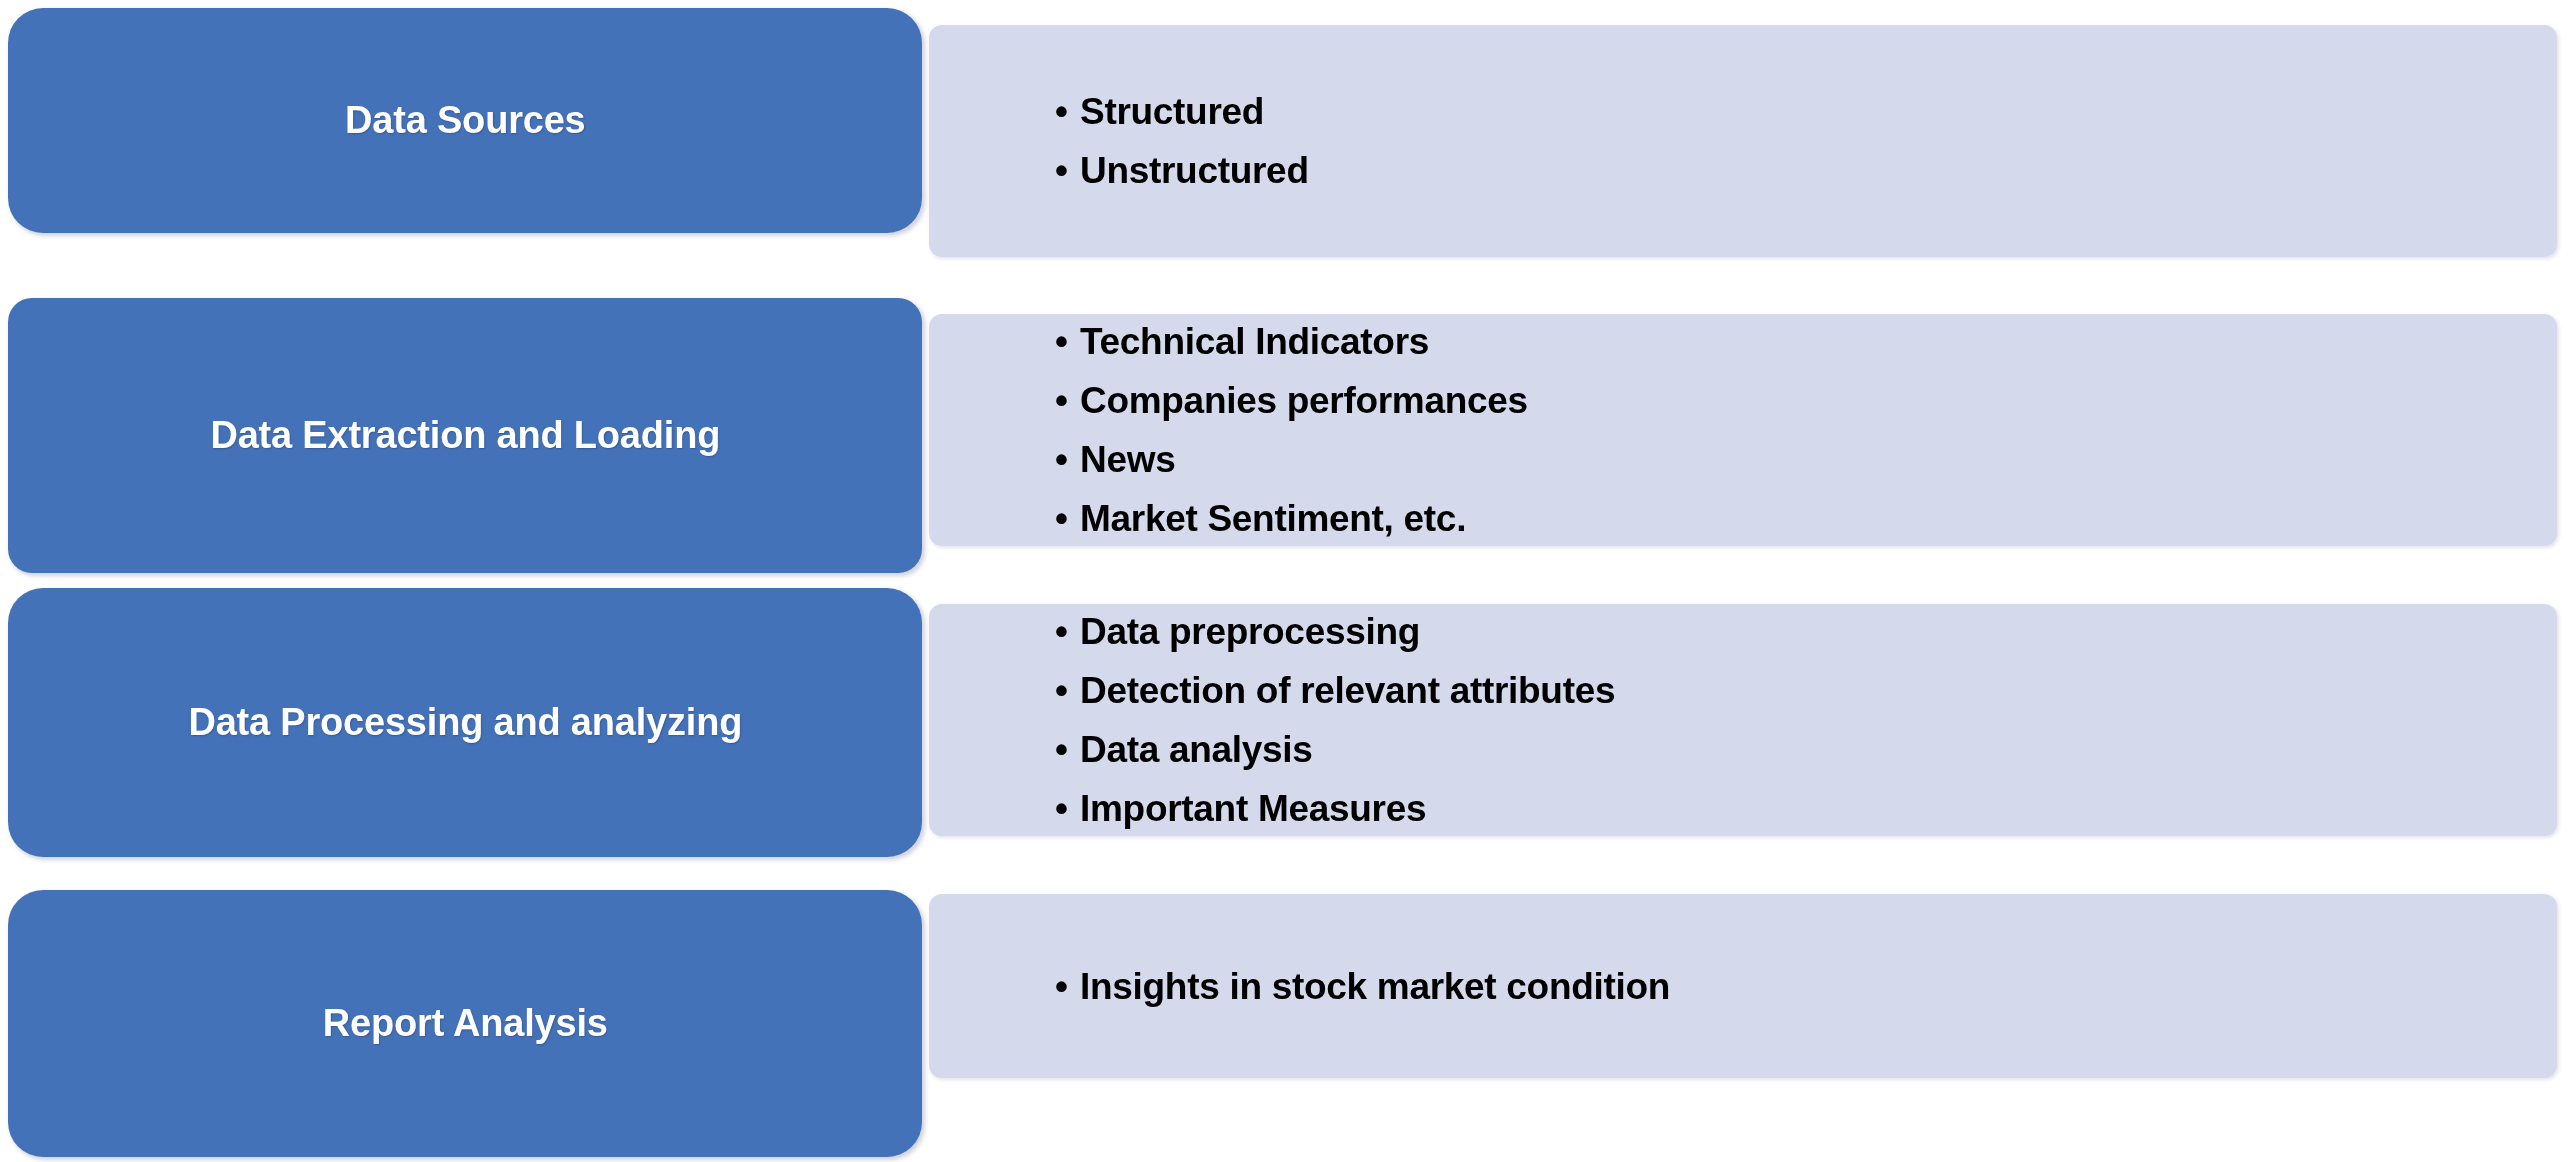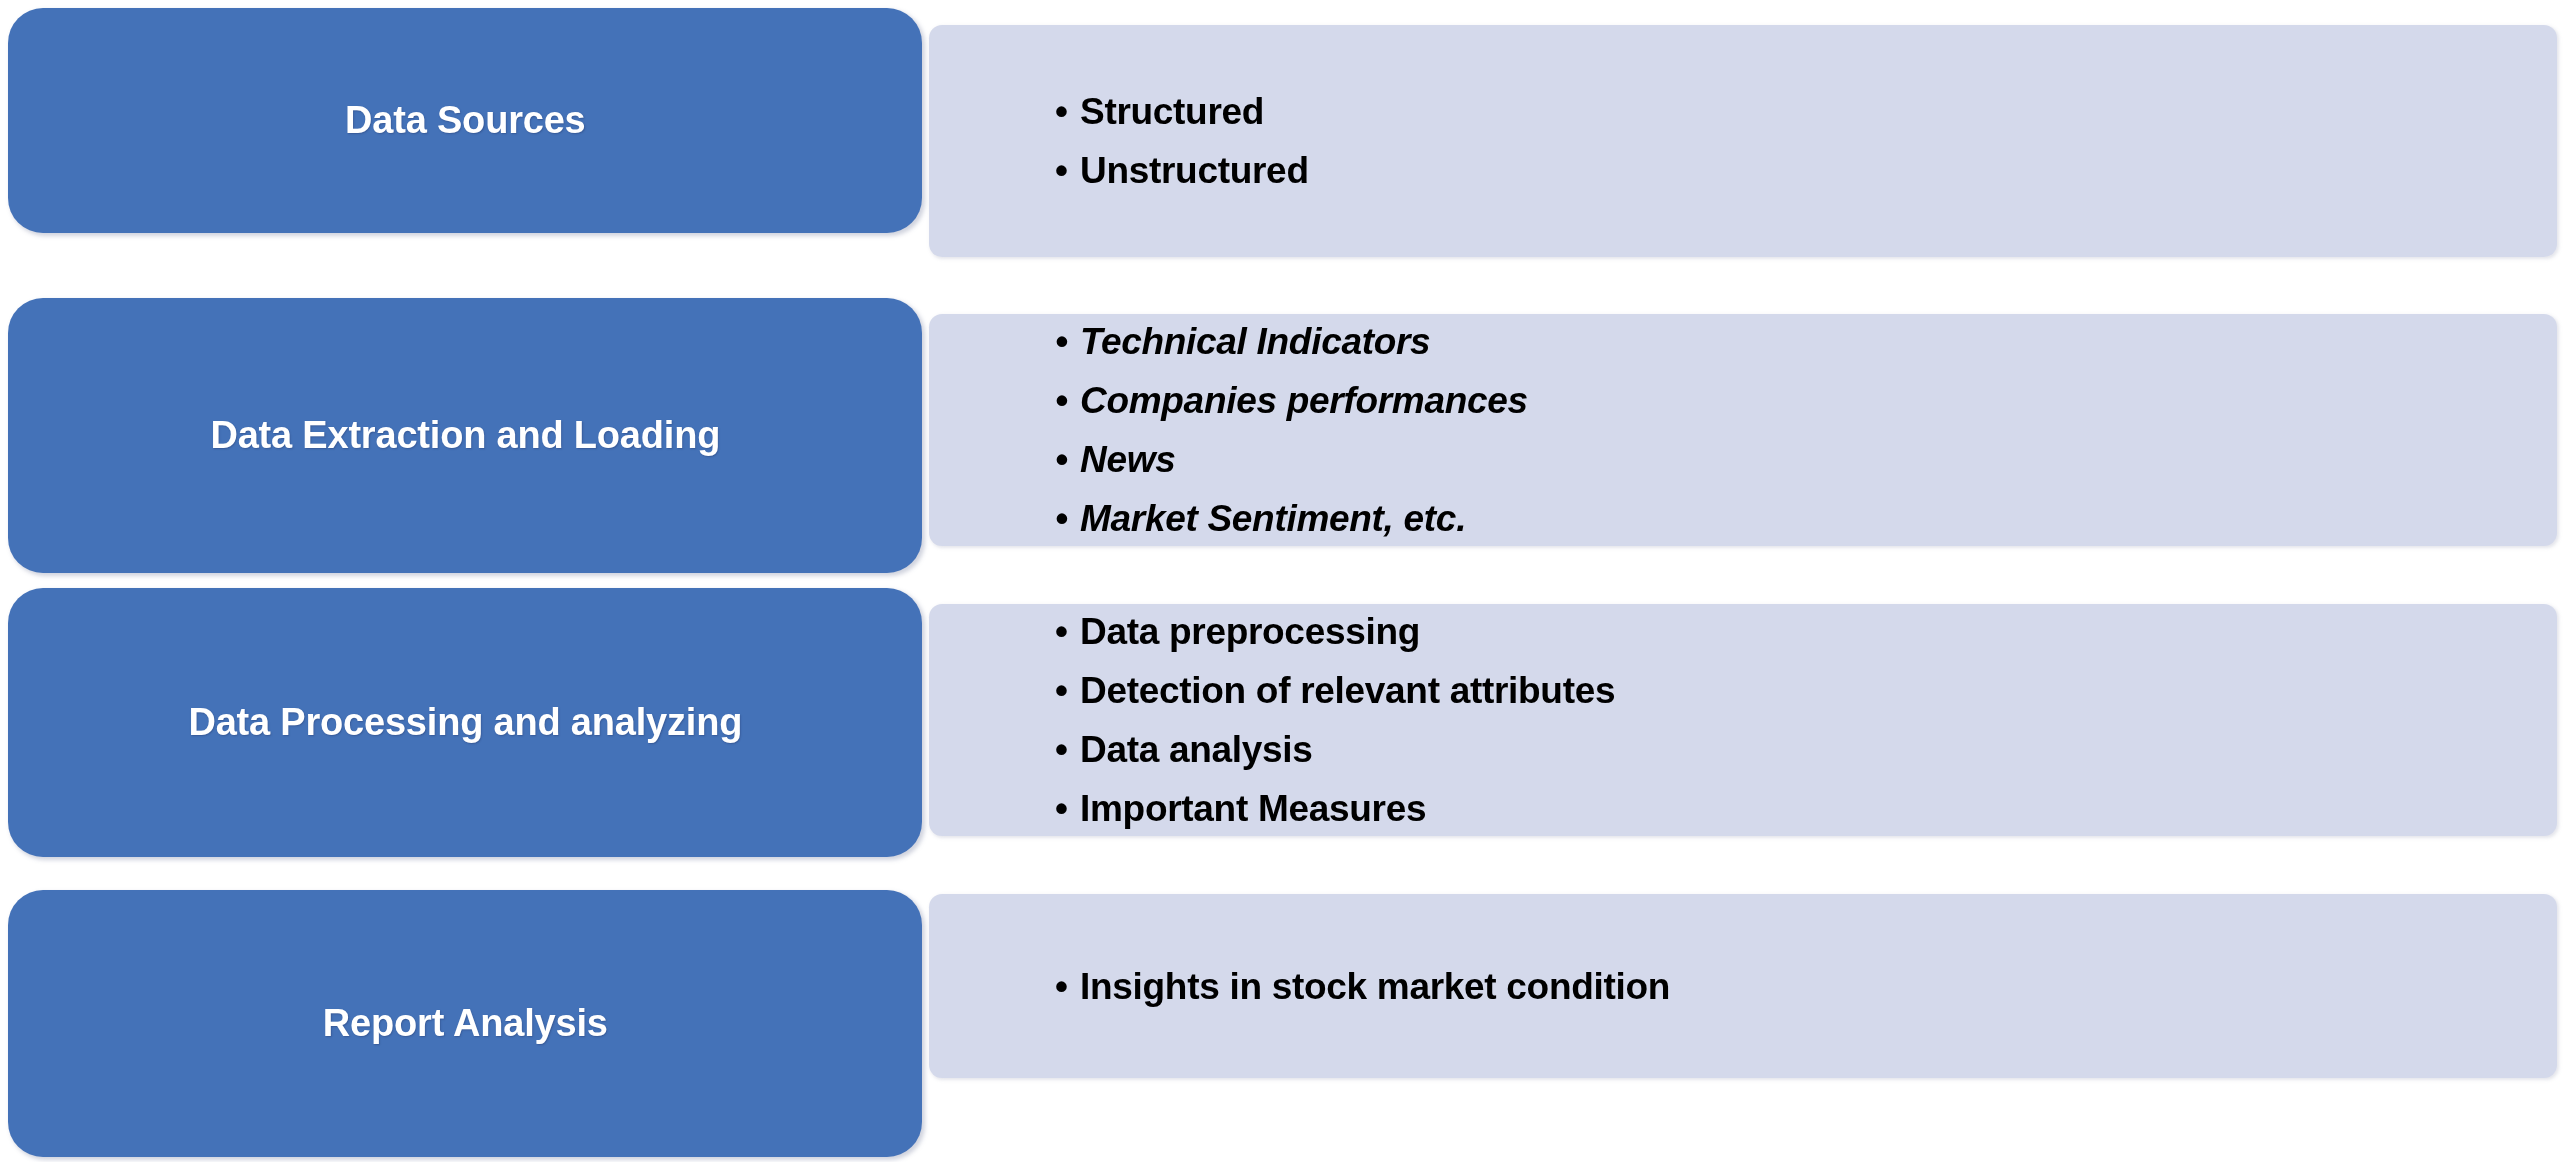--- a/index.html
+++ b/index.html
@@ -75,22 +75,22 @@
   }
   .bullet-dot {
     display: inline-block;
     width: 25px;
   }
 
   
   #row-0 .stage-box   { top: 8.3px;   height: 225px; }
   #row-0 .detail-panel{ top: 25px;   height: 232px; }
 
-  #row-1 .stage-box   { top: 298px;  height: 275px; }
-  #row-1 .detail-panel{ top: 314px;  height: 232px; font-style: italic; }
+  #row-1 .stage-box   { top: 298px;  height: 275px; border-radius: 24px; }
+  #row-1 .detail-panel{ top: 314px;  height: 232px; }
 
   #row-2 .stage-box   { top: 588px;  height: 269px; }
   #row-2 .detail-panel{ top: 604px;  height: 232px; }
 
   #row-3 .stage-box   { top: 877px; height: 267px; margin-top: 13px; }
   #row-3 .detail-panel{ top: 894px; height: 184px; }
 </style>
 </head>
 <body>
 

